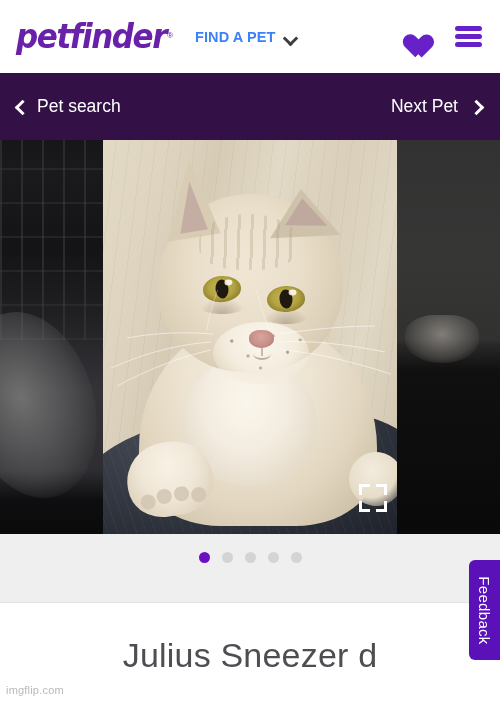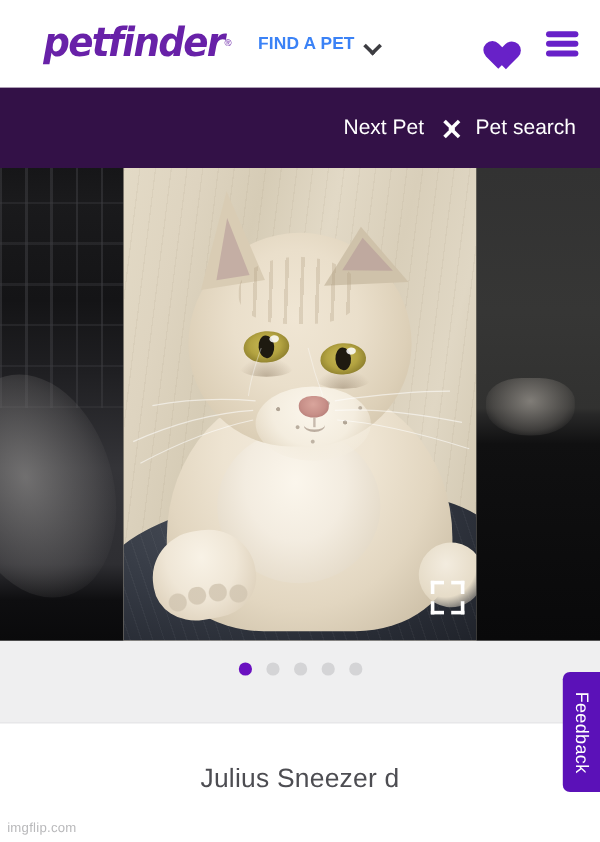--- a/index.html
+++ b/index.html
@@ -29,21 +29,20 @@
     background: #ffffff;
     display: flex;
     align-items: center;
     padding: 0 18px 0 16px;
   }
 
   .logo-wrap {
     display: flex;
     align-items: center;
     margin-right: 22px;
-    margin-left: 20px;
   }
   .logo-text {
     font-family: "DejaVu Sans", sans-serif;
     font-size: 31px;
     font-weight: bold;
     font-style: italic;
     letter-spacing: -1.4px;
     color: #6821a8;
     line-height: 1;
     transform: scaleY(1.08);
@@ -529,21 +528,21 @@
     top: 603px; left: 0;
     width: 500px;
     height: 99px;
     background: #ffffff;
   }
   .pet-name {
     position: absolute;
     top: 33px; left: 0;
     width: 500px;
     text-align: center;
-    font-size: 22px;
+    font-size: 34px;
     font-weight: normal;
     letter-spacing: 0.2px;
     color: #4d4d52;
   }
 
   .watermark {
     position: absolute;
     left: 6px; bottom: 6px;
     font-size: 11px;
     color: #b9b9bb;
@@ -592,27 +591,27 @@
       <div class="heart-icon"></div>
       <div class="hamburger">
         <span></span>
         <span></span>
         <span></span>
       </div>
     </div>
   </div>
 
   <div class="petnav">
+    <div class="nav-link">
+      <span class="chev left"></span>
+      <span>Pet search</span>
+    </div>
     <div class="nav-link right">
       <span>Next Pet</span>
       <span class="chev right"></span>
-    </div>
-    <div class="nav-link">
-      <span class="chev left"></span>
-      <span>Pet search</span>
     </div>
   </div>
 
   <div class="carousel">
 
     <div class="slide-side left">
       <div class="side-left-art"></div>
     </div>
 
     <div class="slide-main">

